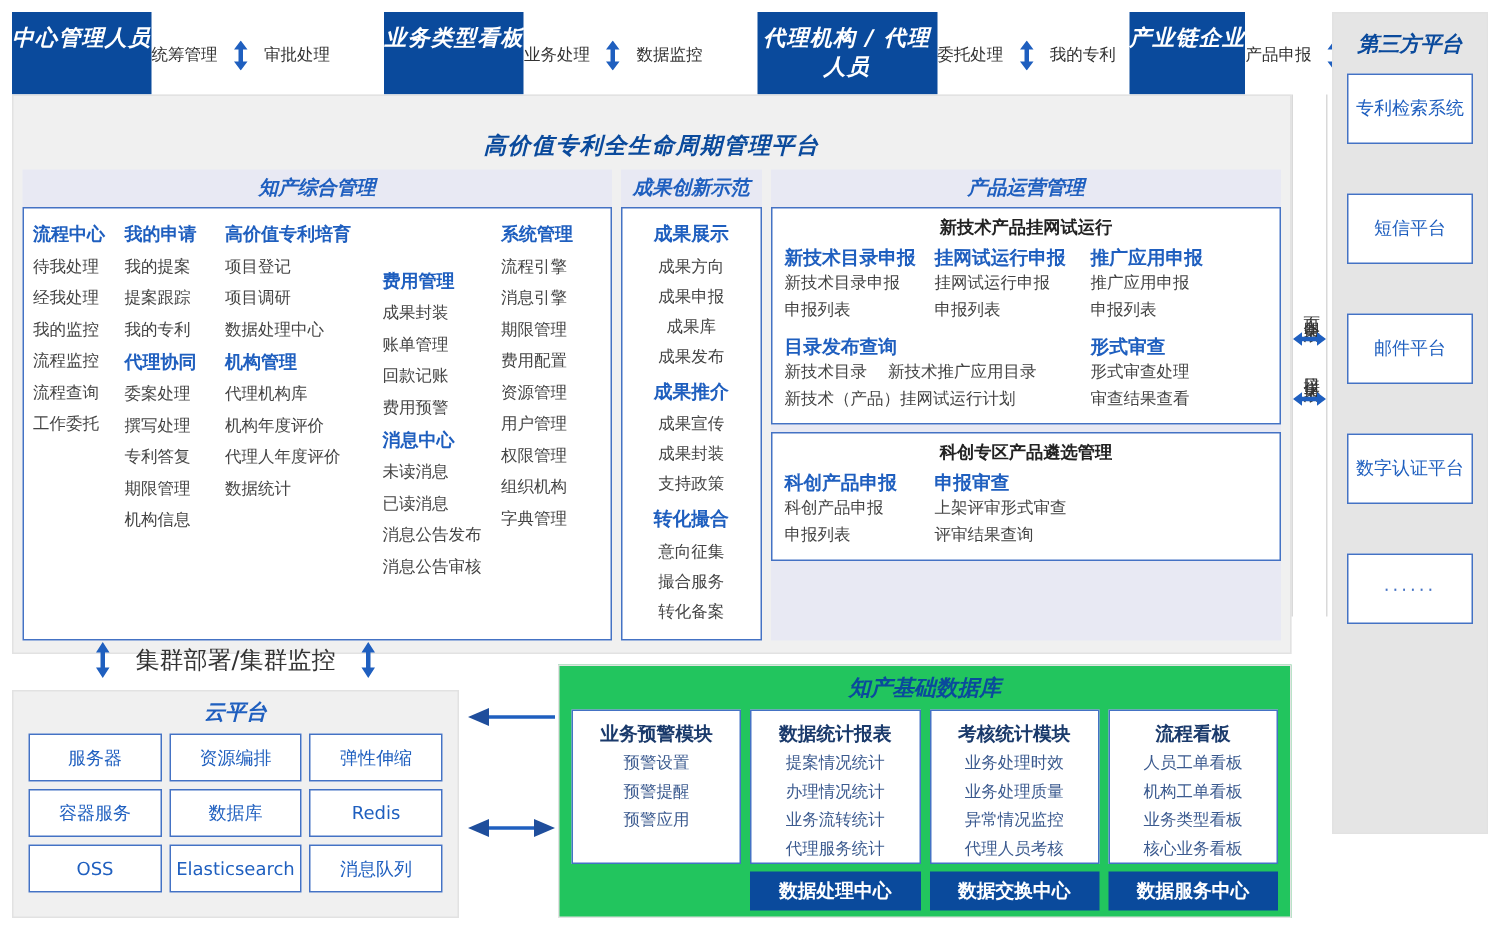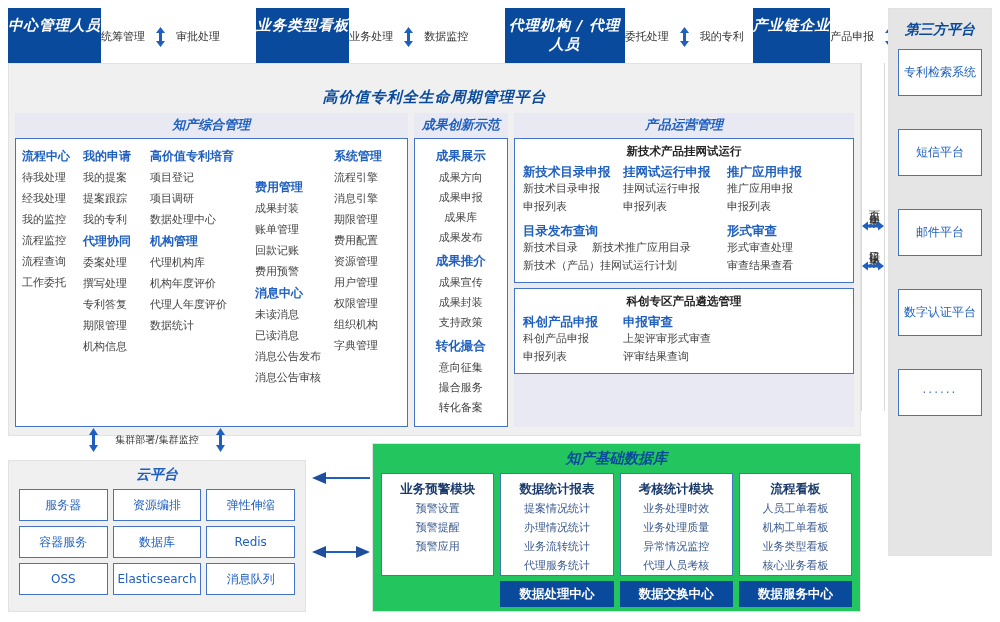--- a/index.html
+++ b/index.html
@@ -108,21 +108,21 @@
     text-align:center; font-size:12px; height:47px;
     display:flex; align-items:center; justify-content:center;
     margin-bottom:33px;
   }
   .third-item.dots { color:#4472C4; letter-spacing:2px; font-size:12px; }
 
   
   .cluster-label {
     position:absolute; left:8px; top:428px; width:298px;
     display:flex; align-items:center; justify-content:center; gap:16px;
-    font-size:10px; color:#333;
+    font-size:16px; color:#333;
   }
   .cloud {
     position:absolute; left:8px; top:460px; width:298px; height:152px;
     background:#f0f0f0; border:1px solid #e2e2e2; padding:2px 10px 8px 10px;
   }
   .cloud-title {
     text-align:center; color:#1F5FBF; font-weight:bold; font-style:italic;
     font-size:14px; padding:3px 0 5px 0;
   }
   .cloud-grid { display:grid; grid-template-columns:repeat(3,1fr); gap:5px; }

